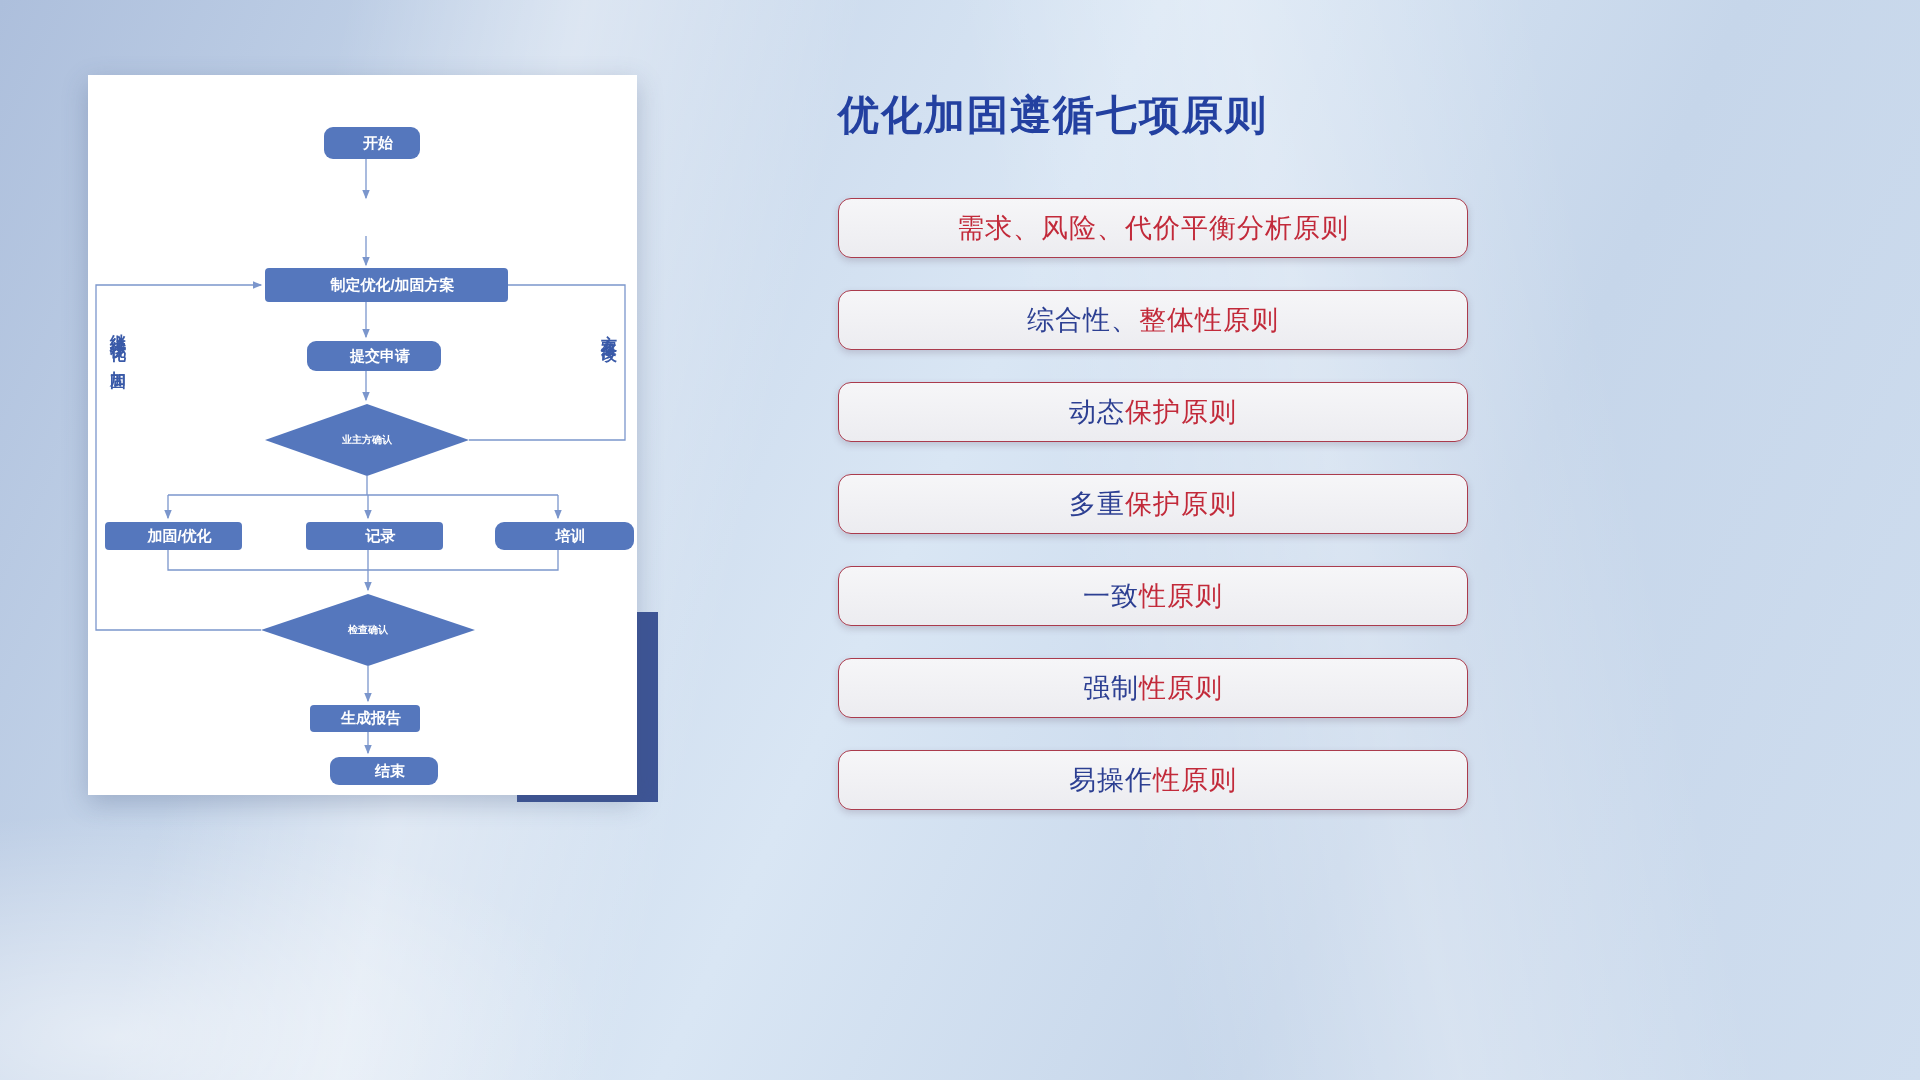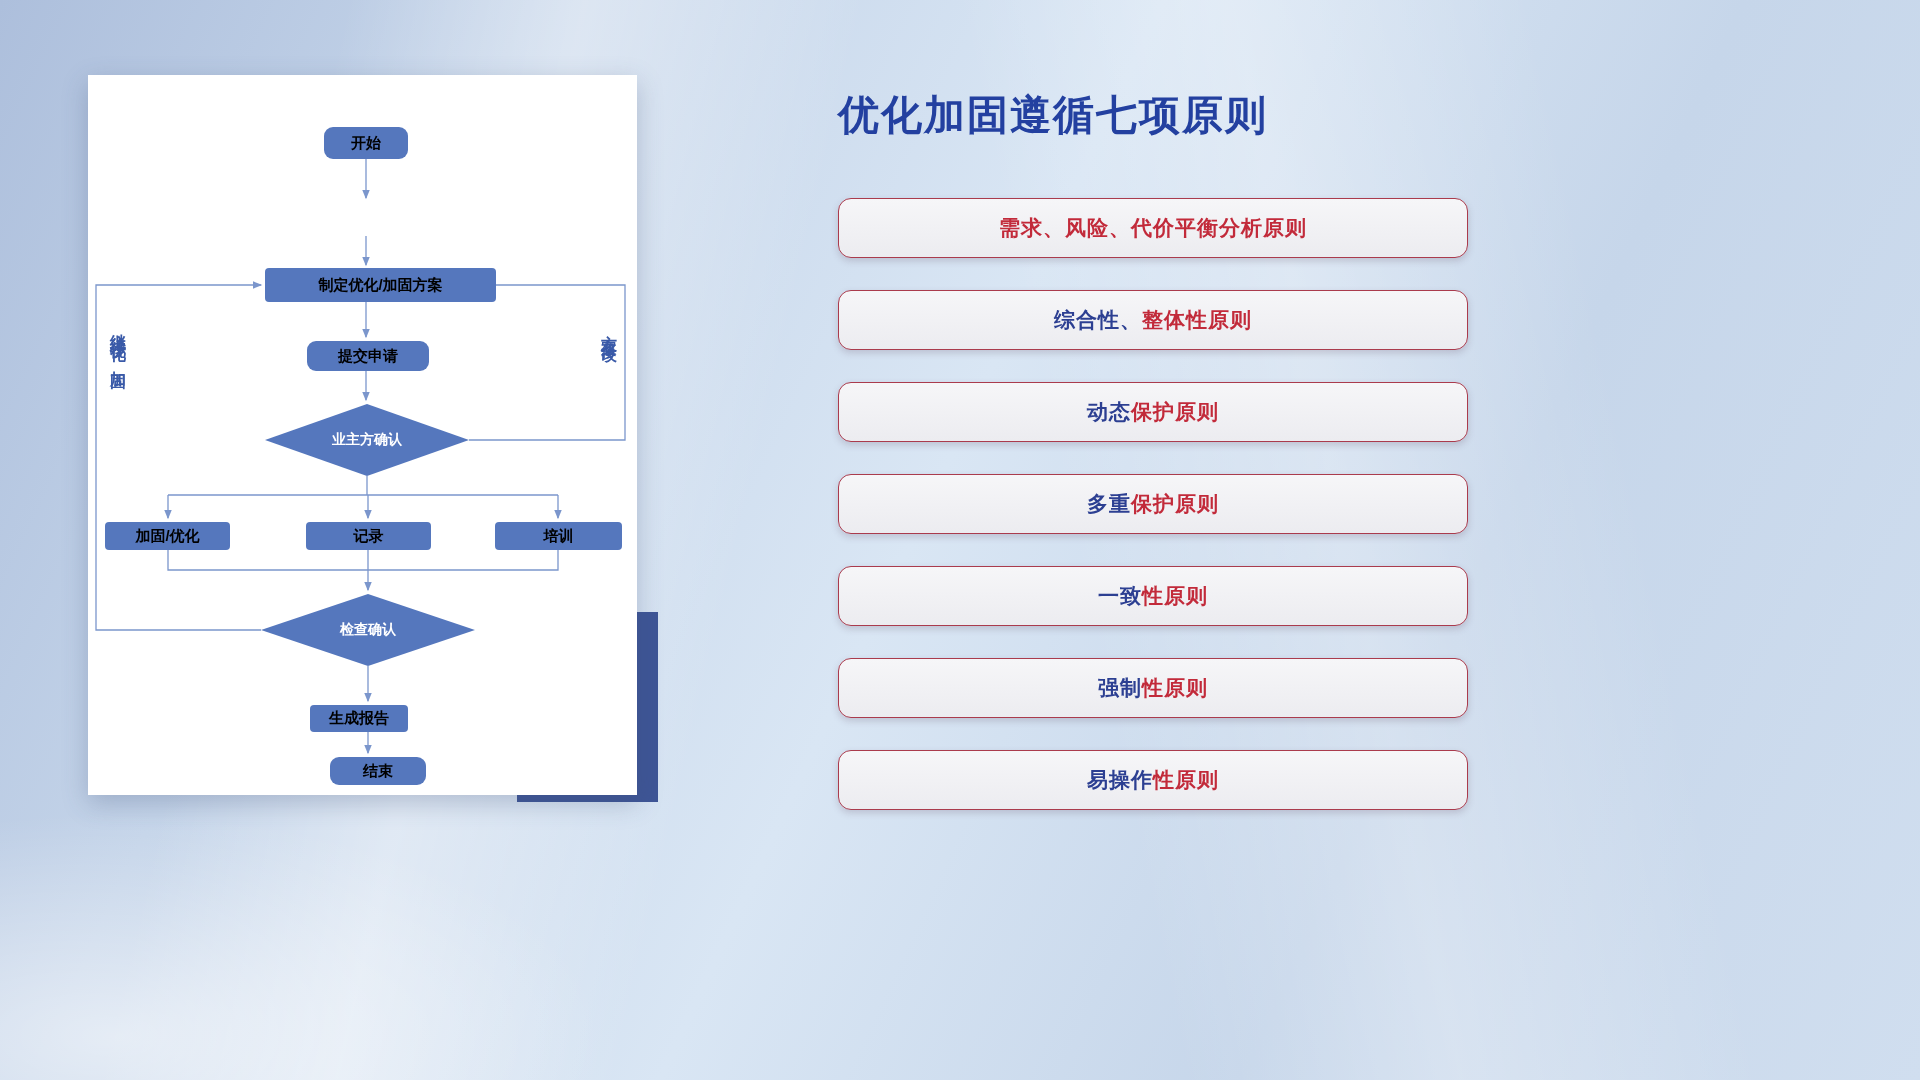--- a/index.html
+++ b/index.html
@@ -21,29 +21,30 @@
     background: #3e5596;
   }
   .card {
     position: absolute; left: 88px; top: 75px; width: 549px; height: 720px;
     background: #ffffff;
     box-shadow: 0 8px 24px rgba(60,80,120,0.28);
   }
   .connectors { position: absolute; left: 0; top: 0; }
   .connectors path { fill: none; stroke: var(--connector, #7b96cc); stroke-width: 1.3px; }
   .fnode {
-    position: absolute; background: var(--node-fill, #5577bd); color: #000000;
+    position: absolute; background: var(--node-fill, #5577bd); color: #ffffff;
     font-weight: bold; font-size: 15px; white-space: nowrap;
     display: flex; align-items: center; justify-content: center;
     border-radius: 4px;
+    padding-left: 12px;
   }
   .fnode.pill { border-radius: 9px; }
   .fdiamond {
     position: absolute; background: var(--node-fill, #5577bd); color: #ffffff;
-    font-weight: bold; font-size: 14px;
+    font-weight: bold; font-size: 10px;
     display: flex; align-items: center; justify-content: center;
     clip-path: polygon(50% 0, 100% 50%, 50% 100%, 0 50%);
   }
   .vlabel {
     position: absolute; writing-mode: vertical-rl; text-orientation: upright;
     color: var(--edge-label, #3a5aa8); font-weight: bold; font-size: 16px;
     letter-spacing: 4px; line-height: 1;
   }
   .panel-title {
     position: absolute; left: 838px; top: 88px; width: 630px; text-align: left;
@@ -53,21 +54,21 @@
   .principles {
     position: absolute; left: 838px; top: 198px; width: 630px;
     display: flex; flex-direction: column; gap: 32px;
   }
   .principle {
     height: 58px; border-radius: 13px;
     border: 1px solid var(--accent-border, #aa3b4d);
     background: linear-gradient(180deg, #f6f6f8 0%, #ececf0 100%);
     box-shadow: 0 3px 7px rgba(90,70,90,0.22);
     display: flex; align-items: center; justify-content: center;
-    font-size: 21px; font-weight: bold; letter-spacing: 1px;
+    font-size: 27px; font-weight: normal; letter-spacing: 1px;
   }
   .seg-navy { color: var(--principle-navy, #2c3f92); }
   .seg-red  { color: var(--principle-red, #c22a3a); }
 </style>
 </head>
 <body>
 
 <div class="bg-overlay"></div>
 <div class="shadow-rect"></div>
 
@@ -94,21 +95,21 @@
     <path d="M381,365 H537 V210 H386" marker-end="url(#arw)"></path>
     <path d="M173,555 H8 V210 H173" marker-end="url(#arw)"></path>
   </svg>
 
   <div class="fnode pill" style="left:236px; top:52px;  width:84px;  height:32px;">开始</div>
   <div class="fnode" style="left:177px; top:193px; width:231px; height:34px;">制定优化/加固方案</div>
   <div class="fnode" style="left:219px; top:266px; width:122px; height:30px;border-radius:9px;">提交申请</div>
   <div class="fdiamond" style="left:177px; top:329px; width:204px; height:72px;">业主方确认</div>
   <div class="fnode" style="left:17px;  top:447px; width:125px; height:28px;">加固/优化</div>
   <div class="fnode" style="left:218px; top:447px; width:125px; height:28px;">记录</div>
-  <div class="fnode" style="left:407px; top:447px; width:127px; height:28px;">培训</div>
+  <div class="fnode" style="left:407px; top:447px; width:127px; height:28px;border-radius:9px;">培训</div>
   <div class="fdiamond" style="left:173px; top:519px; width:214px; height:72px;">检查确认</div>
   <div class="fnode" style="left:222px; top:630px; width:98px; height:27px;">生成报告</div>
   <div class="fnode pill" style="left:242px; top:682px; width:96px; height:28px;">结束</div>
 
   <div class="vlabel" style="left:22px; top:246px;">继续优化/加固</div>
   <div class="vlabel" style="left:513px; top:246px;">方案修改</div>
 </div>
 
 <div class="panel-title">优化加固遵循七项原则</div>
 

